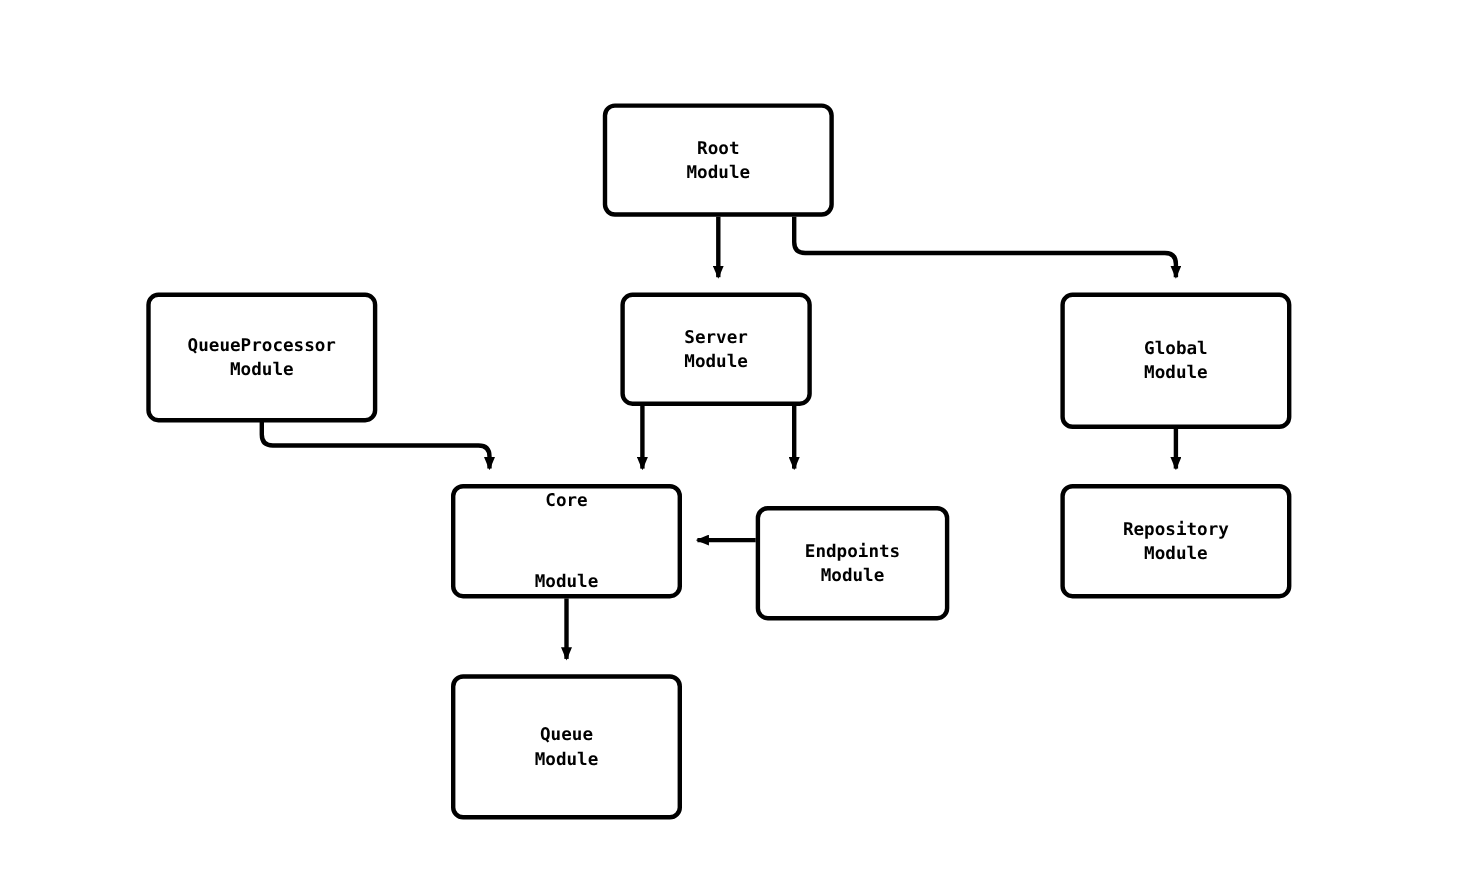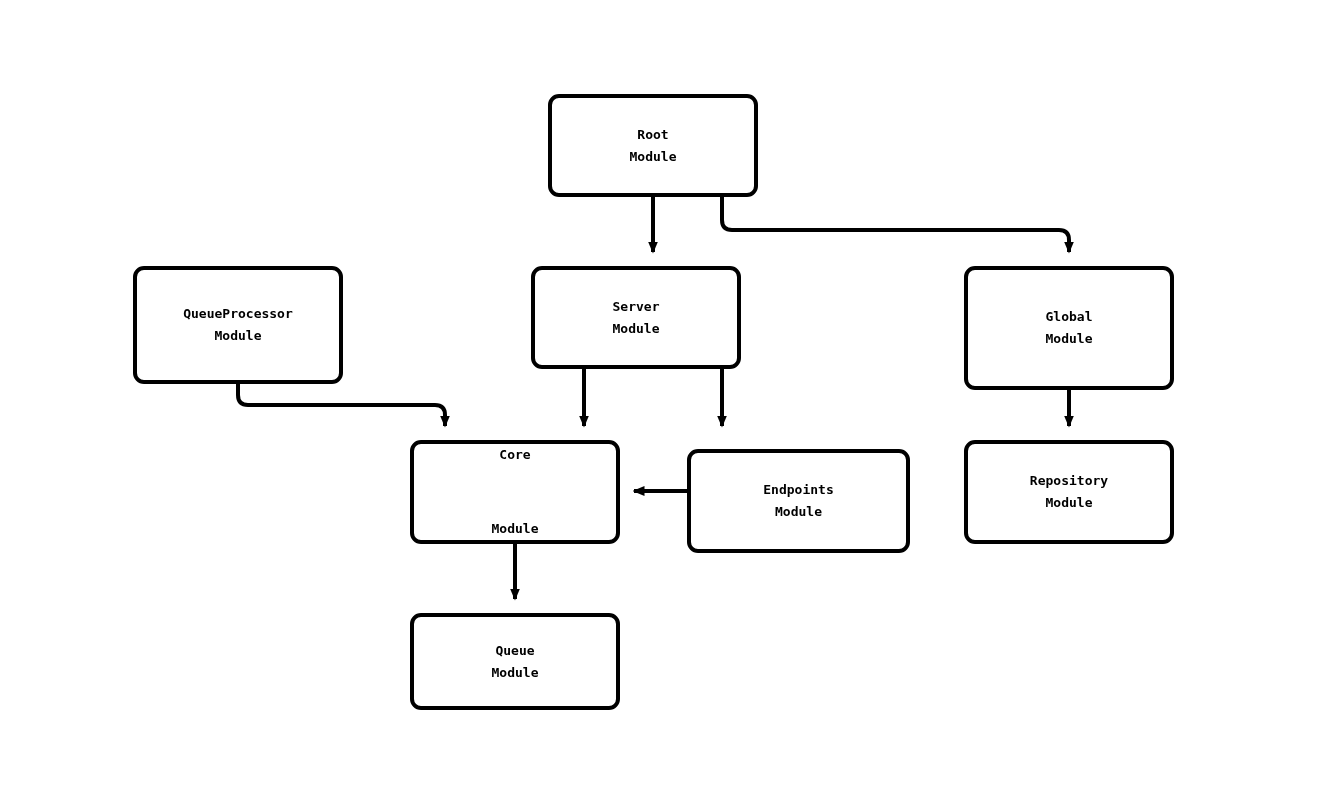--- a/index.html
+++ b/index.html
@@ -30,21 +30,21 @@
     border: 4px solid #000000;
     border-radius: 11px;
     display: flex;
     flex-direction: column;
     align-items: center;
     justify-content: center;
     color: #000000;
   }
   .node-line {
     font-family: "DejaVu Sans Mono", "Liberation Mono", monospace;
-    font-size: 13px;
+    font-size: 16px;
     font-weight: 700;
     line-height: 22px;
     letter-spacing: 0px;
     white-space: pre;
     text-align: center;
   }
 </style>
 </head>
 <body>
 
@@ -81,43 +81,43 @@
   <div class="node" style="left:548px; top:94px; width:210px; height:103px;">
     <div class="node-line">Root</div>
     <div class="node-line">Module</div>
   </div>
 
   <div class="node" style="left:133px; top:266px; width:210px; height:118px;">
     <div class="node-line">QueueProcessor</div>
     <div class="node-line">Module</div>
   </div>
 
-  <div class="node" style="left:531px; top:266px; width:210px; height:103px;">
+  <div class="node" style="left:564px; top:266px; width:174px; height:103px;">
     <div class="node-line">Server</div>
     <div class="node-line">Module</div>
   </div>
 
   <div class="node" style="left:964px; top:266px; width:210px; height:124px;">
     <div class="node-line">Global</div>
     <div class="node-line">Module</div>
   </div>
 
   <div class="node" style="left:410px; top:440px; width:210px; height:104px;justify-content:space-between;">
     <div class="node-line">Core</div>
     <div class="node-line">Module</div>
   </div>
 
-  <div class="node" style="left:687px; top:449px; width:223px; height:104px;">
+  <div class="node" style="left:687px; top:460px; width:176px; height:104px;">
     <div class="node-line">Endpoints</div>
     <div class="node-line">Module</div>
   </div>
 
   <div class="node" style="left:964px; top:440px; width:210px; height:104px;">
     <div class="node-line">Repository</div>
     <div class="node-line">Module</div>
   </div>
 
-  <div class="node" style="left:410px; top:613px; width:210px; height:97px;">
+  <div class="node" style="left:410px; top:613px; width:210px; height:132px;">
     <div class="node-line">Queue</div>
     <div class="node-line">Module</div>
   </div>
 
 </div>
 
 </body></html>

